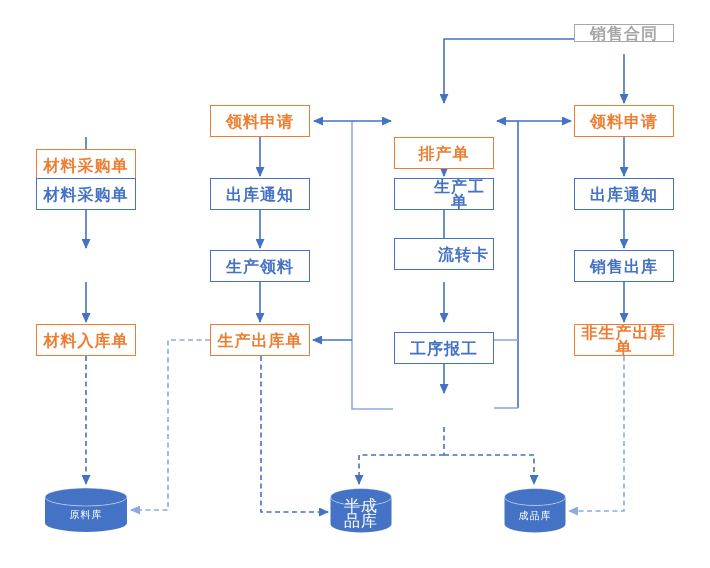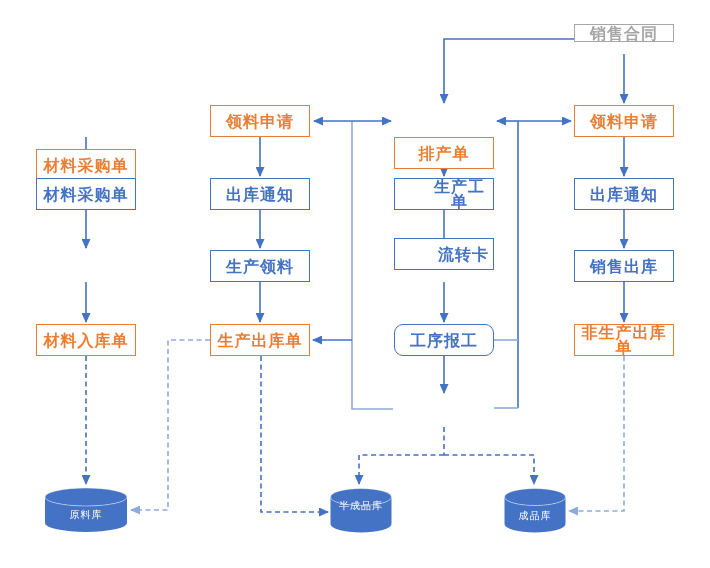--- a/index.html
+++ b/index.html
@@ -111,24 +111,24 @@
   <div class="node orange" style="left:36px;top:324px;">材料入库单</div>
 
   <div class="node orange" style="left:210px;top:105px;">领料申请</div>
   <div class="node" style="left:210px;top:178px;">出库通知</div>
   <div class="node" style="left:210px;top:250px;">生产领料</div>
   <div class="node orange" style="left:210px;top:324px;">生产出库单</div>
 
   <div class="node orange" style="left:394px;top:105px;margin-top:32px;">排产单</div>
   <div class="node" style="left:394px;top:178px;padding-left:33px;">生产工单</div>
   <div class="node" style="left:394px;top:238px;padding-left:41px;">流转卡</div>
-  <div class="node" style="left:394px;top:324px;border-radius:9px;">工序报工</div>
+  <div class="node" style="left:394px;top:332px;">工序报工</div>
 
   <div class="node orange" style="left:574px;top:105px;">领料申请</div>
   <div class="node" style="left:574px;top:178px;">出库通知</div>
   <div class="node" style="left:574px;top:250px;">销售出库</div>
   <div class="node orange" style="left:574px;top:324px;">非生产出库单</div>
 
   <div class="wh-label" style="left:46px;top:507px;width:80px;">原料库</div>
-  <div class="wh-label" style="left:336px;top:498px;width:50px;font-size:10px;">半成品库</div>
+  <div class="wh-label" style="left:336px;top:498px;width:50px;font-size:16px;">半成品库</div>
   <div class="wh-label" style="left:510px;top:508px;width:50px;">成品库</div>
 
 </div>
 
 </body></html>

